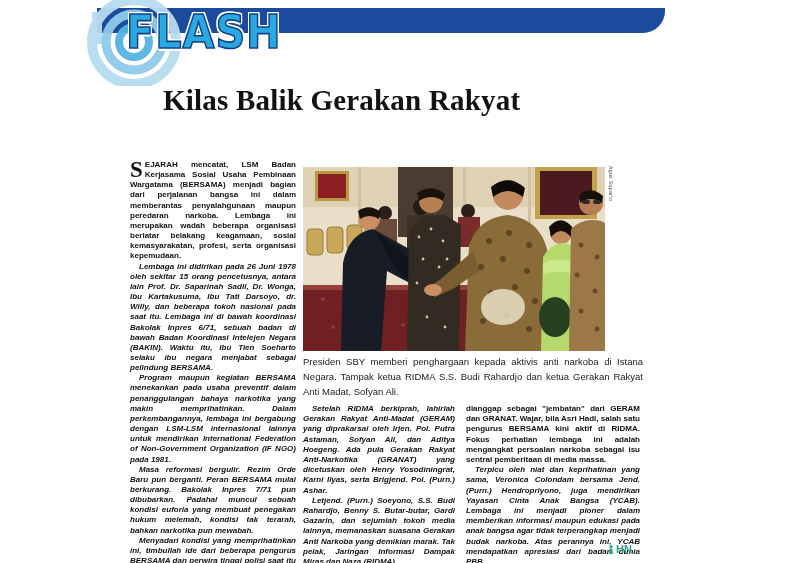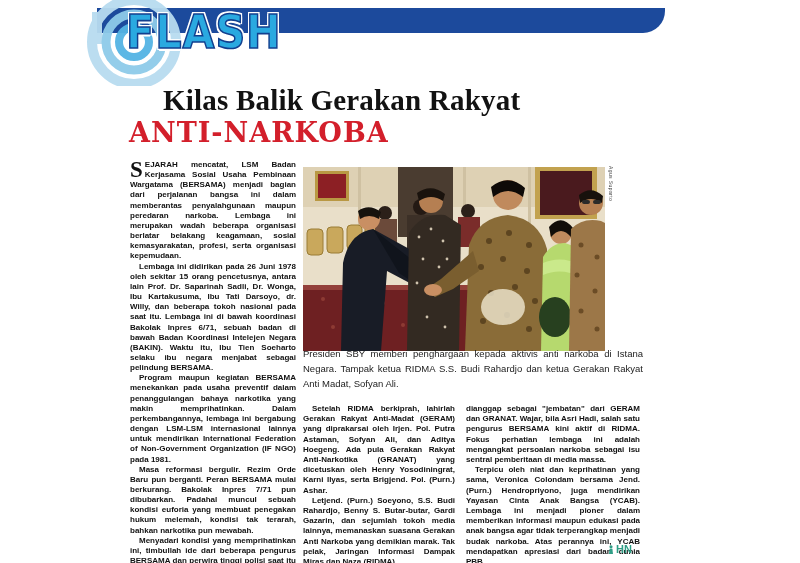--- a/index.html
+++ b/index.html
@@ -20,32 +20,32 @@
   
   .title1{position:absolute;left:130px;top:84px;font-family:"Liberation Serif",serif;
           font-weight:700;font-size:29px;line-height:32px;color:#121212;letter-spacing:.2px;margin-left:33px;}
   .title2{position:absolute;left:129px;top:118px;font-family:"DejaVu Serif",serif;
           font-weight:700;font-size:27px;line-height:30px;color:#d31f2b;letter-spacing:1px;}
 
   
   .col{position:absolute;top:404px;font-size:8px;line-height:10.2px;font-weight:700;
        color:#111;text-align:justify;}
   .col p{margin:0;}
-  .col p.indent{text-indent:9px;}
+  .col p.indent{text-indent:9px;font-style:italic;}
   .col1{left:130px;top:160px;width:166px;line-height:10.15px;}
   .col2{left:303px;width:152px;}
   .col3{left:466px;width:174px;}
   .dropcap{float:left;font-family:"Liberation Serif",serif;font-weight:700;
            font-size:23px;line-height:19px;padding-right:2px;}
 
   
   .photo{position:absolute;left:303px;top:167px;width:302px;height:184px;overflow:hidden;}
   .credit{position:absolute;left:608px;top:166px;writing-mode:vertical-rl;
           font-size:5px;color:#444;letter-spacing:.4px;}
-  .caption{position:absolute;left:303px;top:347px;width:340px;font-size:9.5px;
+  .caption{position:absolute;left:303px;top:355px;width:340px;font-size:9.5px;
            line-height:14.8px;color:#1c1c1c;text-align:justify;}
 
   
   .endmark{position:absolute;left:608px;top:543px;width:34px;display:flex;
            align-items:center;gap:2px;color:#2f9e86;font-weight:700;font-size:11px;}
 </style>
 </head>
 <body>
 
 <div class="page">
@@ -56,21 +56,20 @@
       <rect x="8" y="12" width="10" height="32" fill="#b8dcf0"></rect>
       <circle cx="50" cy="42" r="42" fill="none" stroke="#b8dcf0" stroke-width="10"></circle>
       <circle cx="50" cy="42" r="28" fill="none" stroke="#8ecbe9" stroke-width="9"></circle>
       <circle cx="50" cy="42" r="15" fill="none" stroke="#54b4e4" stroke-width="8"></circle>
       <circle cx="50" cy="42" r="5" fill="#54b4e4"></circle>
     </g>
   </svg>
   <div class="brand">FLASH</div>
 
   <div class="title1">Kilas Balik Gerakan Rakyat</div>
-  <div class="title2">ANTI-NARKOBA</div>
 
   <div class="col col1">
     <p><span class="dropcap">S</span><span>EJARAH mencatat, LSM Badan Kerjasama Sosial Usaha Pembinaan Wargatama (BERSAMA) menjadi bagian dari perjalanan bangsa ini dalam memberantas penyalahgunaan maupun peredaran narkoba. Lembaga ini merupakan wadah beberapa organisasi berlatar belakang keagamaan, sosial kemasyarakatan, profesi, serta organisasi kepemudaan.</span></p>
     <p class="indent">Lembaga ini didirikan pada 26 Juni 1978 oleh sekitar 15 orang pencetusnya, antara lain Prof. Dr. Saparinah Sadli, Dr. Wonga, Ibu Kartakusuma, Ibu Tati Darsoyo, dr. Willy, dan beberapa tokoh nasional pada saat itu. Lembaga ini di bawah koordinasi Bakolak Inpres 6/71, sebuah badan di bawah Badan Koordinasi Intelejen Negara (BAKIN). Waktu itu, Ibu Tien Soeharto selaku ibu negara menjabat sebagai pelindung BERSAMA.</p>
     <p class="indent">Program maupun kegiatan BERSAMA menekankan pada usaha preventif dalam penanggulangan bahaya narkotika yang makin memprihatinkan. Dalam perkembangannya, lembaga ini bergabung dengan LSM-LSM internasional lainnya untuk mendirikan International Federation of Non-Government Organization (IF NGO) pada 1981.</p>
     <p class="indent">Masa reformasi bergulir. Rezim Orde Baru pun berganti. Peran BERSAMA mulai berkurang. Bakolak Inpres 7/71 pun dibubarkan. Padahal muncul sebuah kondisi euforia yang membuat penegakan hukum melemah, kondisi tak terarah, bahkan narkotika pun mewabah.</p>
     <p class="indent">Menyadari kondisi yang memprihatinkan ini, timbullah ide dari beberapa pengurus BERSAMA dan perwira tinggi polisi saat itu untuk membentuk badan baru yang bergerak di bidang penanggulangan bahaya narkoba.</p>
   </div>
 
   <div class="photo">

